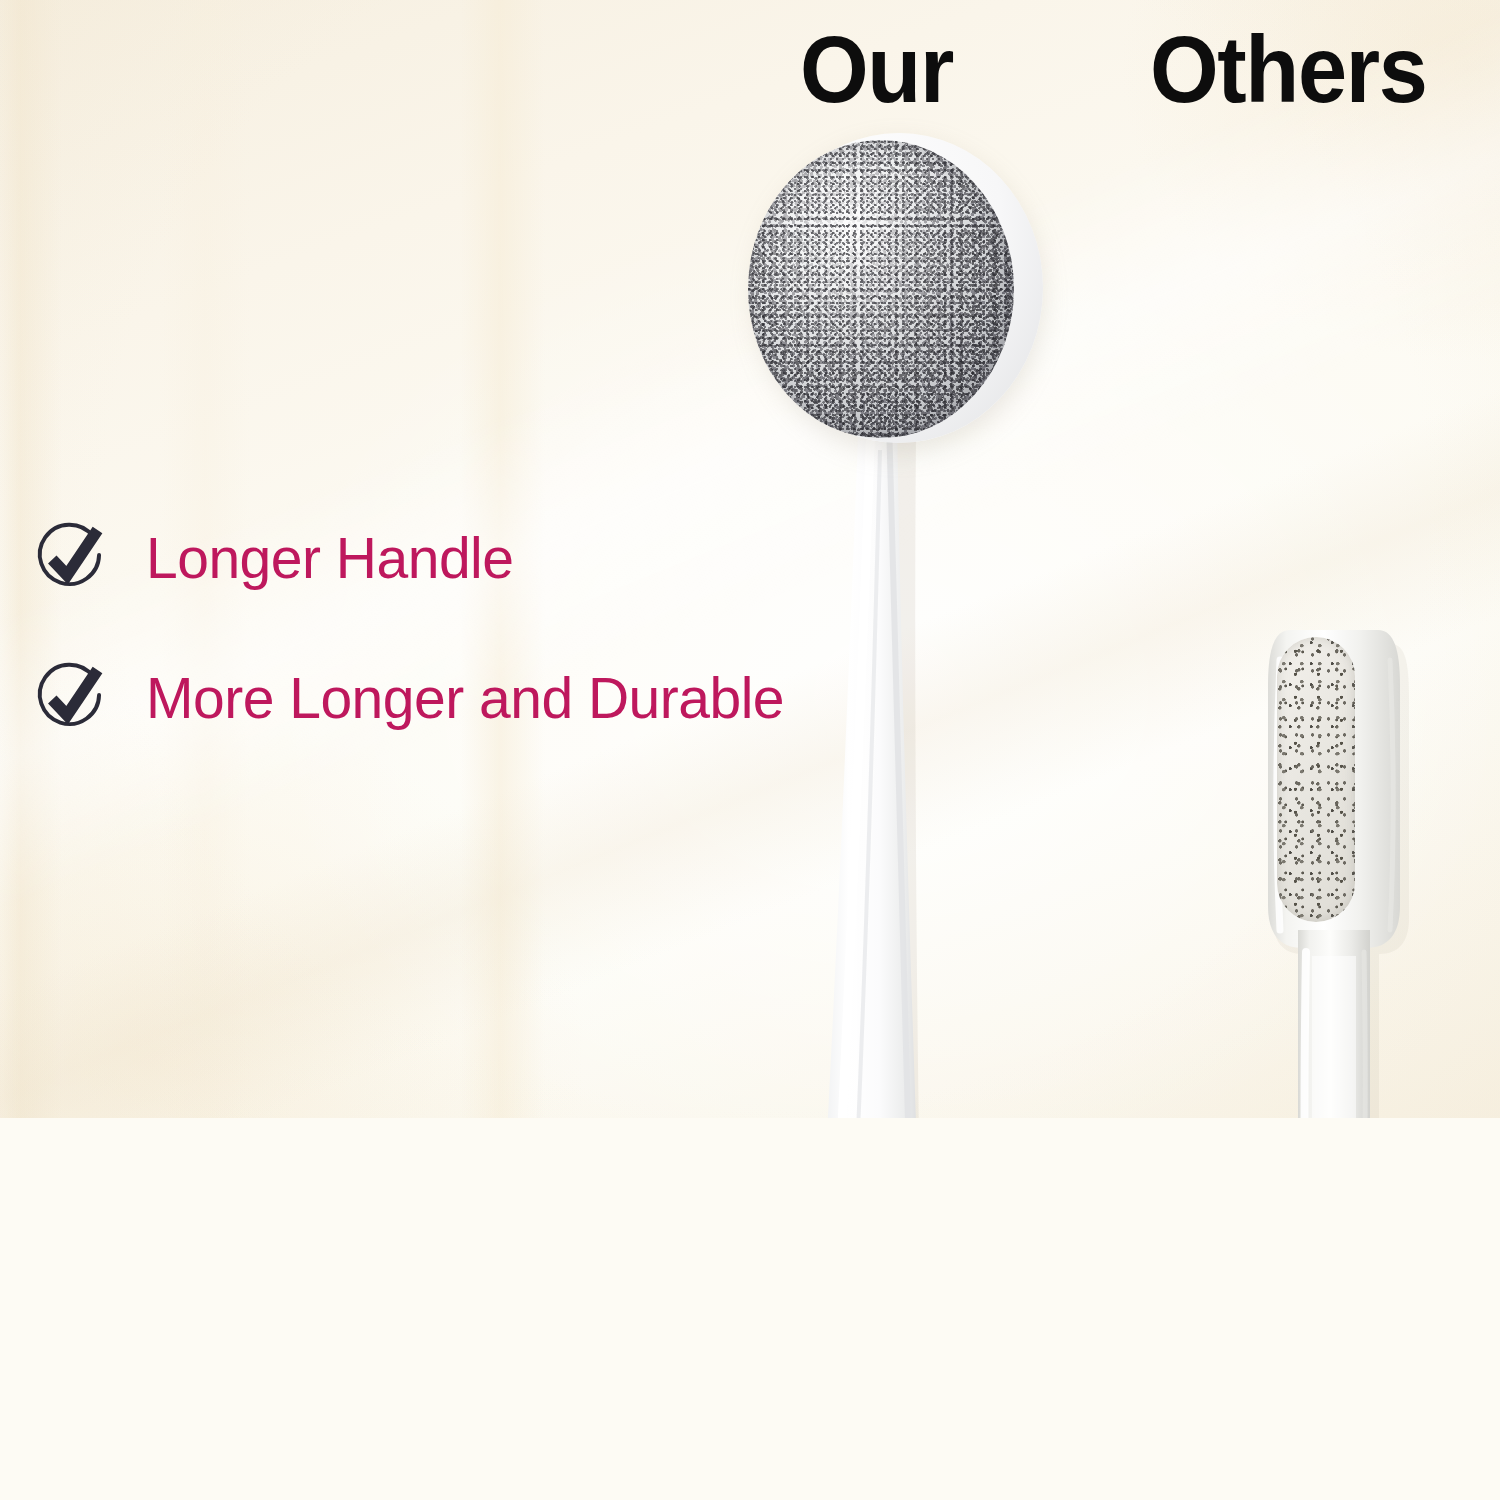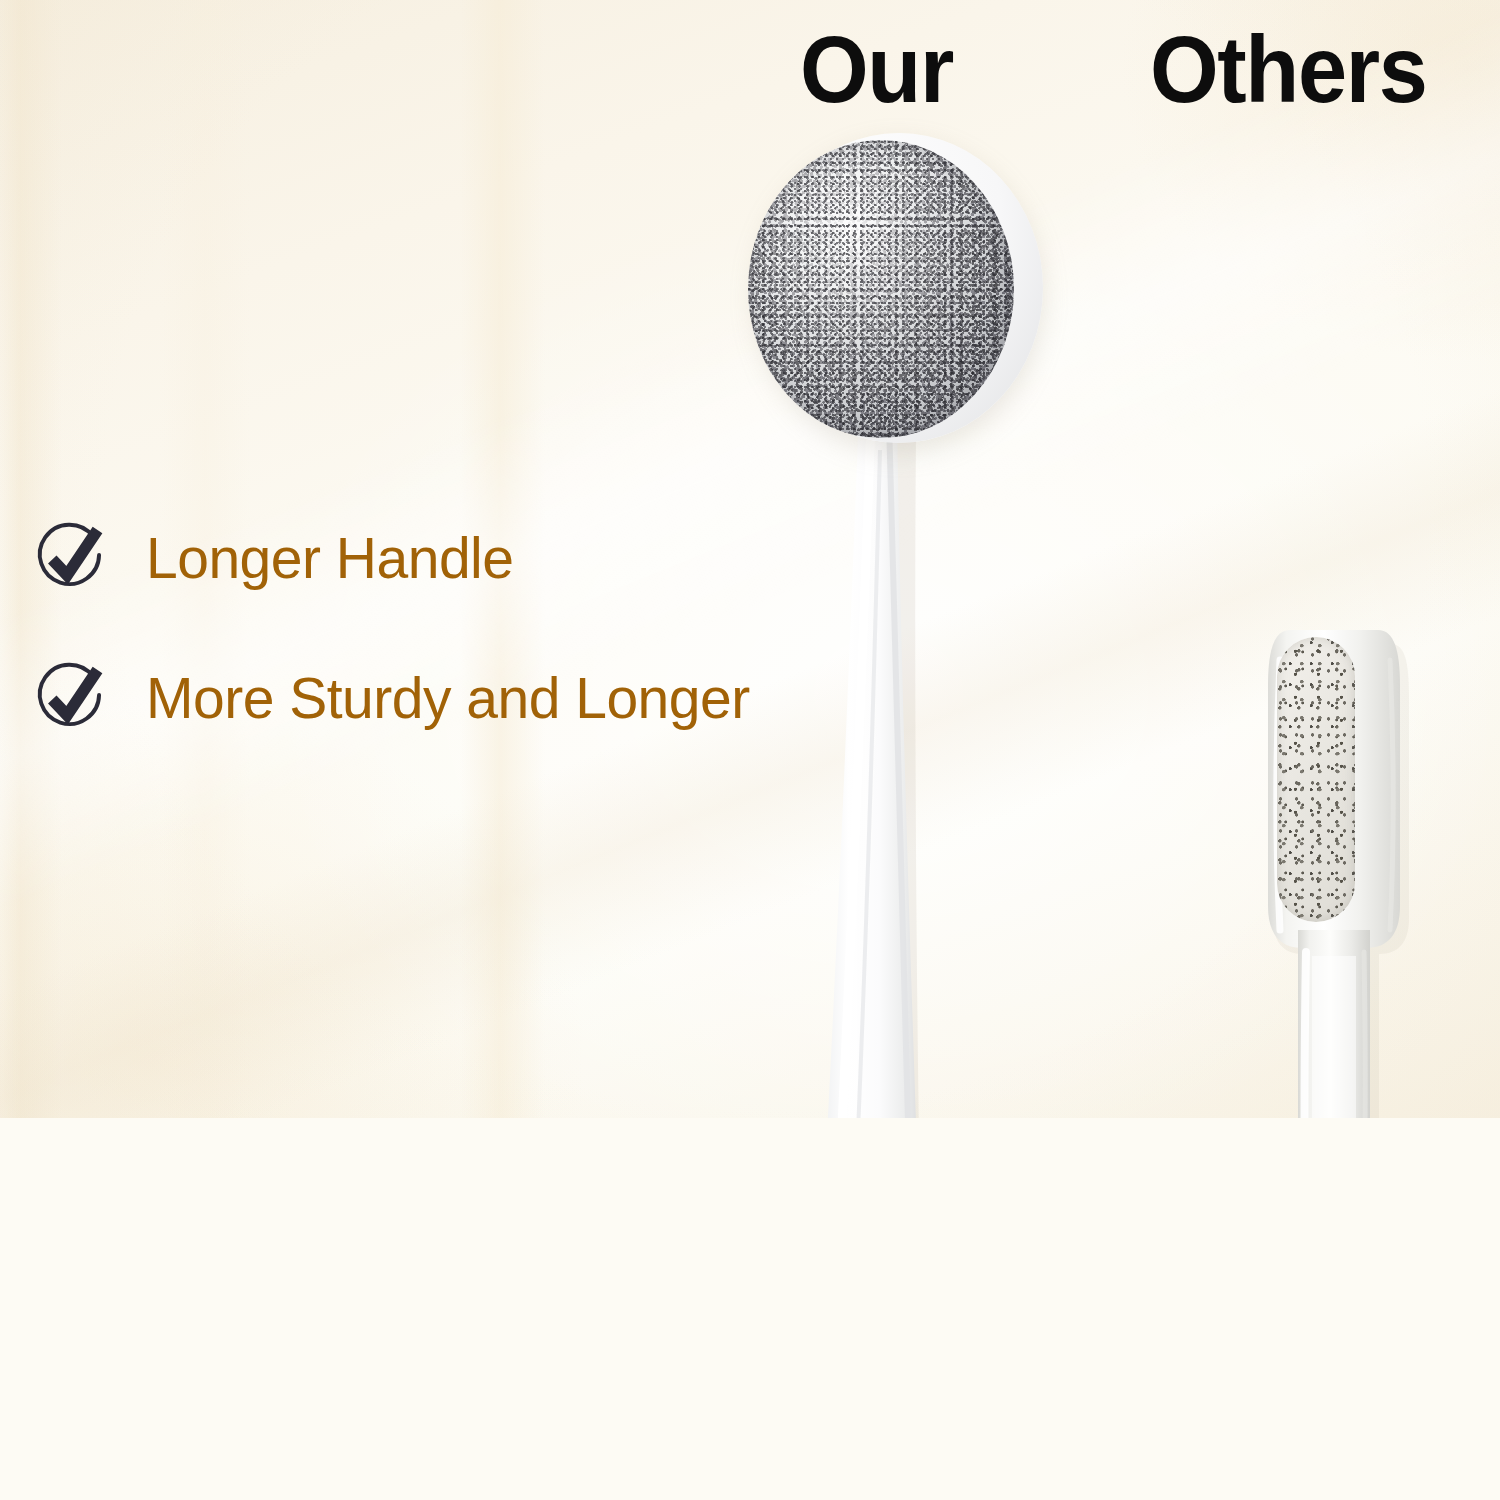--- a/index.html
+++ b/index.html
@@ -104,21 +104,21 @@
     width: 78px;
     height: 78px;
     flex: 0 0 78px;
     position: relative;
     margin-left: 4px;
   }
   .check-icon svg { display: block; width: 78px; height: 78px; }
   .feature-label {
     margin-left: 36px;
     font-size: 57px;
-    color: #a16207;
+    color: #be185d;
     letter-spacing: -0.5px;
     white-space: nowrap;
     line-height: 1;
   }
 
   
   #our-product {
     position: absolute;
     left: 700px;
     top: 120px;
@@ -245,21 +245,21 @@
     </div>
 
 
     <div class="feature-row">
       <span class="check-icon">
         <svg viewBox="0 0 100 100" aria-hidden="true">
           <path d="M78 22 A38 38 0 1 0 86 46" fill="none" stroke="#2b2b38" stroke-width="5" stroke-linecap="round"></path>
           <path d="M26 52 L45 72 L84 14" fill="none" stroke="#2b2b38" stroke-width="15" stroke-linecap="butt" stroke-linejoin="miter"></path>
         </svg>
       </span>
-      <span class="feature-label">More Sturdy and Longer</span>
+      <span class="feature-label">More Longer and Durable</span>
     </div>
 
 
   </div>
 
   <div id="our-product">
 
     <svg id="our-handle" viewBox="0 0 400 1390" aria-hidden="true">
       <defs>
         <linearGradient id="shaftGrad" x1="0" y1="0" x2="1" y2="0">

